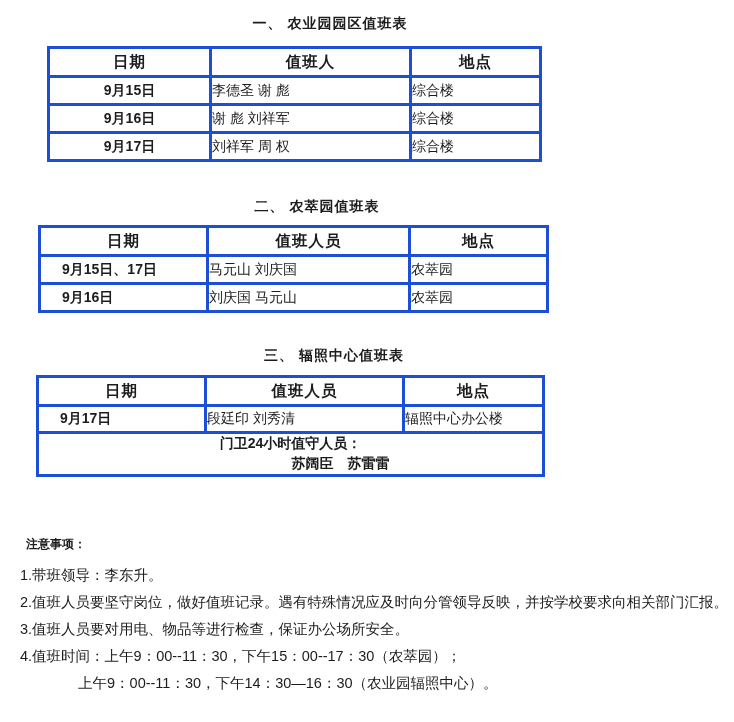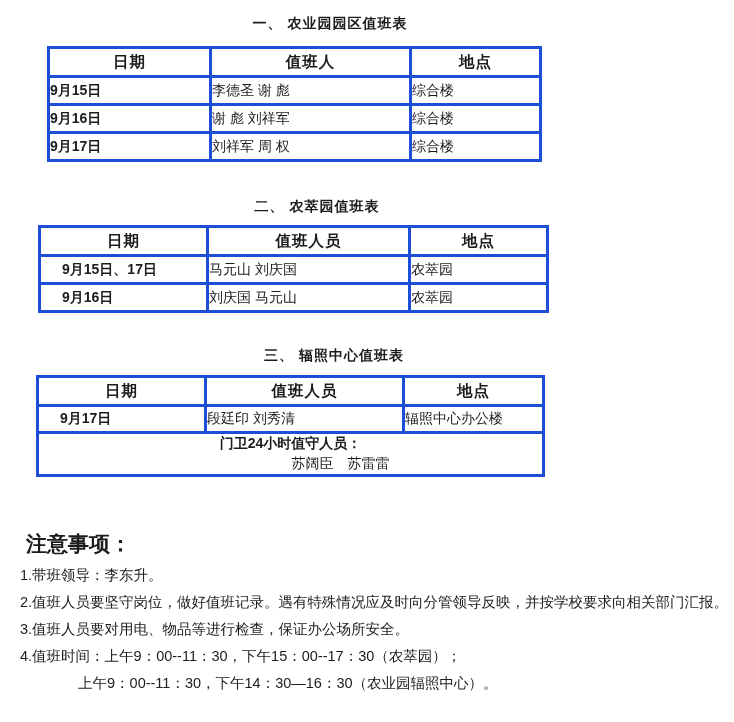--- a/index.html
+++ b/index.html
@@ -26,30 +26,30 @@
 
   tr.head{height:29px;}
   #tbl1 tr.body{height:28px;}
   #tbl2 tr.body{height:28px;}
   #tbl3 tr.body{height:27px;}
   #tbl3 tr.footrow{height:43px;}
 
   th.hdr{font-size:15.5px;font-weight:bold;text-align:center;letter-spacing:1px;}
   td{font-size:14px;vertical-align:middle;}
   td.date{font-weight:bold;}
-  td.date.center{}
+  td.date.center{text-align:center;}
   td.date.left{text-align:left;padding-left:21px;}
   td.people,td.place{font-weight:normal;}
 
   td.footcell{vertical-align:top;padding:3px 0 0 7px;text-align:center;}
   .foot-label{font-size:14px;font-weight:bold;line-height:18px;}
-  .foot-names{font-size:14px;font-weight:normal;line-height:18px;padding-left:100px;margin-top:2px;}
+  .foot-names{font-size:14px;font-weight:bold;line-height:18px;padding-left:100px;margin-top:2px;}
 
   #notes{position:absolute;top:534px;left:20px;width:714px;}
-  .notes-heading{font-size:21px;font-weight:bold;margin:0 0 8px 6px;line-height:20px;}
+  .notes-heading{font-size:12px;font-weight:bold;margin:0 0 8px 6px;line-height:20px;}
   .note-item{font-size:14.5px;line-height:27px;white-space:nowrap;}
   .note-item.cont{padding-left:58px;}
 </style>
 </head>
 <body>
 
 <div class="page">
 
   <div class="sec-title" id="t1-title">一、 农业园园区值班表</div>
   <table class="roster" id="tbl1">

